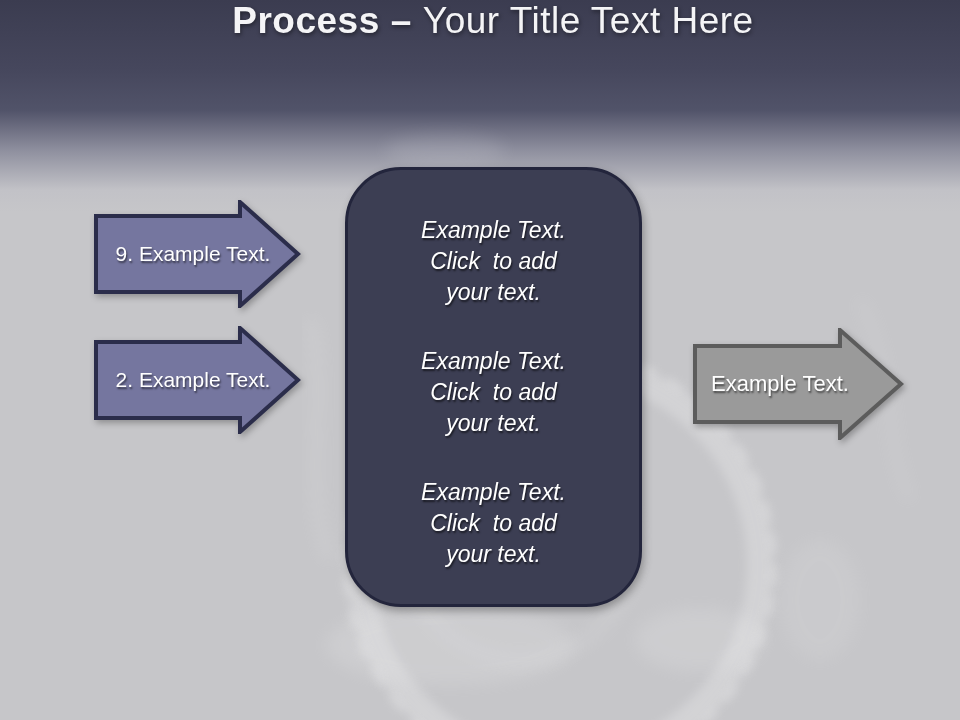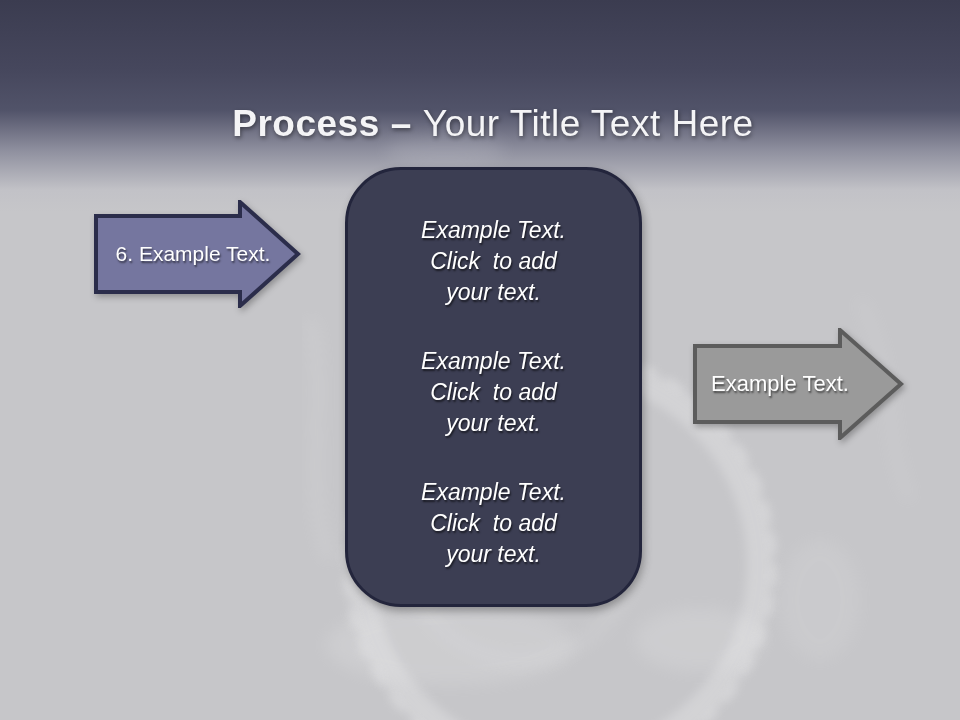--- a/index.html
+++ b/index.html
@@ -22,21 +22,21 @@
       var(--canvas-bg) 212px,
       var(--canvas-bg) 720px);
   }
   
   #header {
     position: absolute;
     left: 0; top: 0;
     width: 100%;
     height: 145px;
     display: flex;
-    align-items: flex-end;
+    align-items: flex-start;
     justify-content: center;
     padding-left: 26px;
     box-sizing: border-box;
   }
   #title {
     color: var(--title-color);
     font-size: 37px;
     letter-spacing: 0.5px;
     text-shadow: 1px 2px 4px rgba(0,0,0,0.45);
     white-space: nowrap;
@@ -143,23 +143,29 @@
   <div id="header">
     <div id="title">
       <span class="t-bold">Process</span><span class="t-sep">–</span><span class="t-reg">Your Title Text Here</span>
     </div>
   </div>
 
   <div class="arrow-wrap" style="left:94px; top:200px; width:208px; height:108px;">
     <svg width="208" height="108" viewBox="0 0 208 108">
       <polygon class="step-shape" points="2,16 146,16 146,2 204,54 146,106 146,92 2,92"></polygon>
     </svg>
-    <div class="arrow-label">6. Example Text.</div>
+    <div class="arrow-label">9. Example Text.</div>
   </div>
 
+  <div class="arrow-wrap" style="left:94px; top:326px; width:208px; height:108px;">
+    <svg width="208" height="108" viewBox="0 0 208 108">
+      <polygon class="step-shape" points="2,16 146,16 146,2 204,54 146,106 146,92 2,92"></polygon>
+    </svg>
+    <div class="arrow-label">2. Example Text.</div>
+  </div>
 
 
   <div id="center-box">
     <div class="box-block">
       <div class="box-line">Example Text.</div>
       <div class="box-line">Click  to add</div>
       <div class="box-line">your text.</div>
     </div>
     <div class="box-block">
       <div class="box-line">Example Text.</div>

